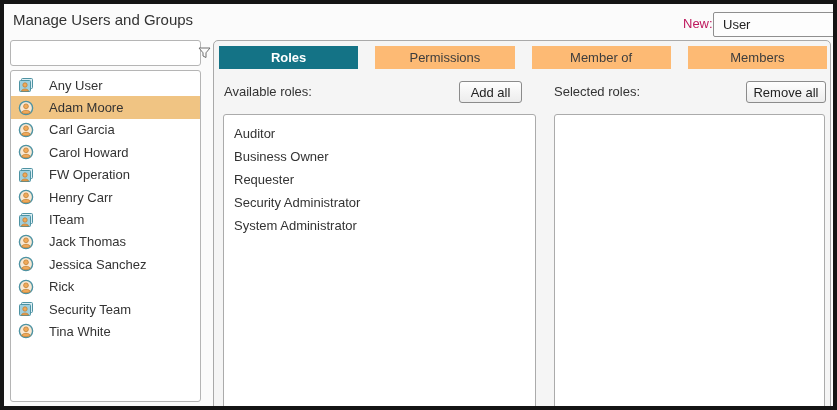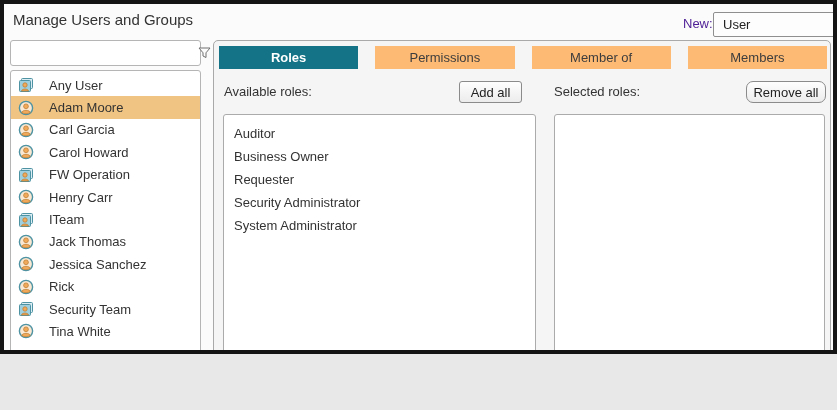--- a/index.html
+++ b/index.html
@@ -1,27 +1,27 @@
 <!DOCTYPE html>
 <html style="--accent: #147386; --selection: #f0c483;"><head>
 <meta charset="utf-8">
 <style>
   html,body{margin:0;padding:0;background:#e8e8e8;}
   *{box-sizing:border-box;}
   .screen{
-    position:relative;width:837px;height:354px;
+    position:relative;width:837px;height:410px;
     border:4px solid #141414;background:#fbfbfb;
     font-family:"Liberation Sans","DejaVu Sans",sans-serif;
     color:#2f2f2f;
   }
   .inner{position:absolute;inset:0;overflow:hidden;}
 
   
   .title{position:absolute;left:9px;top:7px;font-size:15px;color:#333;}
-  .new-label{position:absolute;left:679px;top:12px;font-size:13px;color:#4c1d95;}
+  .new-label{position:absolute;left:679px;top:12px;font-size:13px;color:#be185d;}
   .new-combo{
     position:absolute;left:709px;top:8px;width:150px;height:25px;
     background:#fdfdfd;border:1px solid #8f8f8f;border-radius:2px;
     font-size:13px;color:#222;line-height:23px;padding-left:9px;
   }
 
   
   .filter-box{
     position:absolute;left:6px;top:36px;width:191px;height:26px;
     background:#fff;border:1px solid #b5b5b5;border-radius:3px;
@@ -63,21 +63,21 @@
   .lbl-selected{left:340px;}
 
   .btn{
     position:absolute;top:40px;height:22px;
     background:linear-gradient(#fefefe,#ececec);
     border:1px solid #8b8b8b;border-radius:3px;
     font-size:13px;color:#222;font-family:inherit;
     text-align:center;cursor:pointer;padding:0;
   }
   .btn-add{left:245px;width:63px;}
-  .btn-remove{left:532px;width:80px;border-radius:7px;}
+  .btn-remove{left:532px;width:80px;}
 
   .role-list{
     position:absolute;top:73px;height:345px;background:#fff;
     border:1px solid #ababab;border-radius:3px;
     margin:0;padding:7px 0 0 0;list-style:none;overflow:hidden;
   }
   .list-available{left:9px;width:313px;}
   .list-selected{left:340px;width:271px;}
   .role-item{height:23px;line-height:23px;padding-left:10px;font-size:13px;color:#333;cursor:default;}
 </style>

